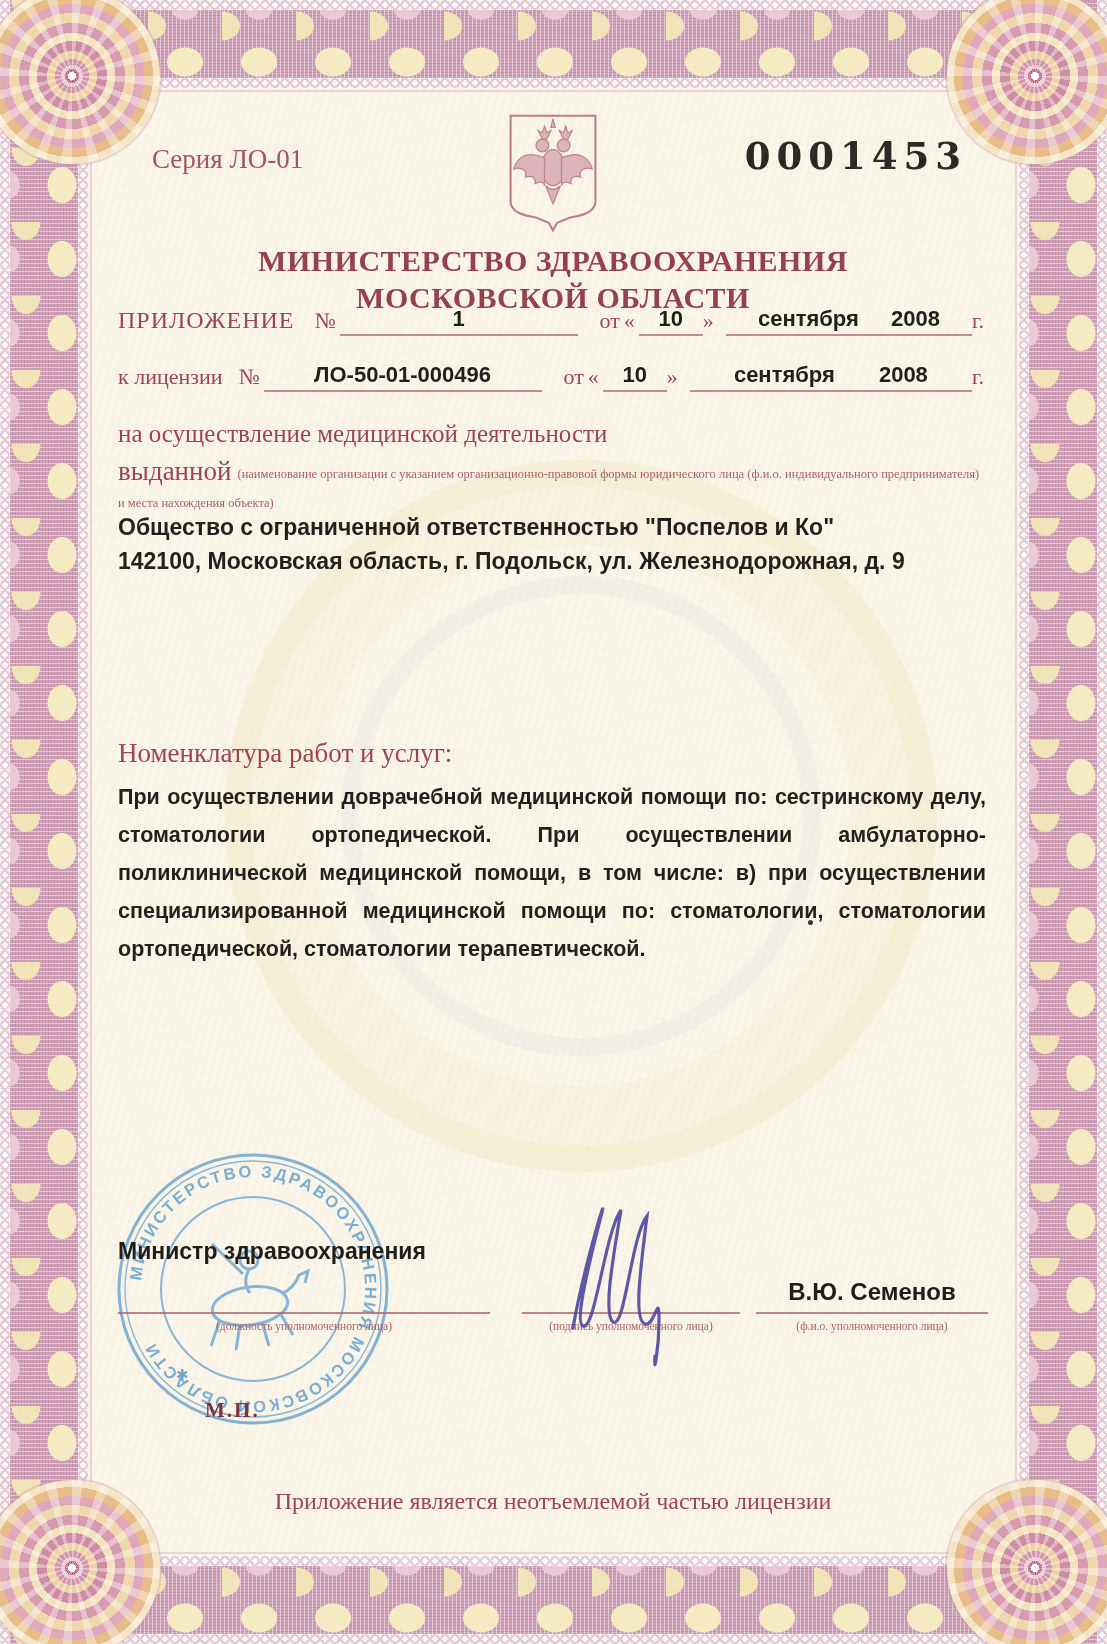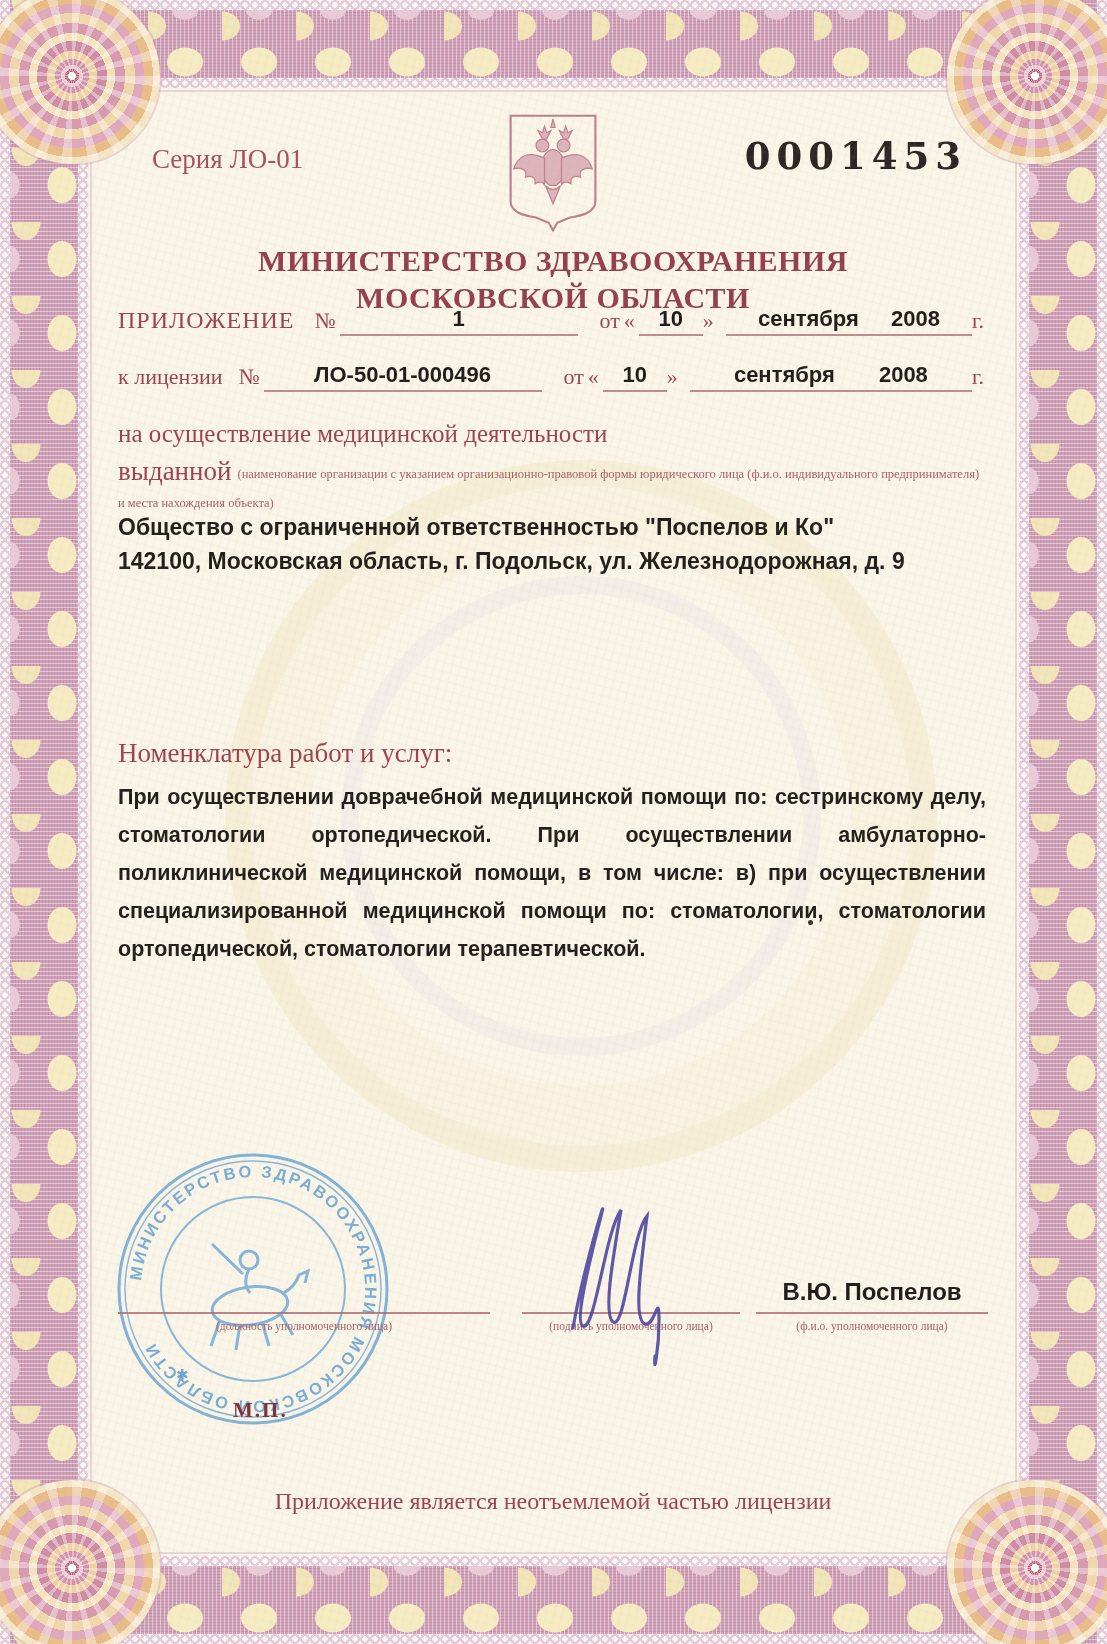--- a/index.html
+++ b/index.html
@@ -99,21 +99,21 @@
   .sl3{left:756px;width:232px;top:1312px;}
   .sig-cap{position:absolute;z-index:4;color:#a8606c;font-size:11.5px;text-align:center;}
   .sc1{left:118px;width:372px;top:1320px;}
   .sc2{left:522px;width:218px;top:1320px;}
   .sc3{left:756px;width:232px;top:1320px;}
   .sig-name{position:absolute;left:756px;width:232px;top:1278px;text-align:center;z-index:6;
     font-family:"Liberation Sans",sans-serif;font-weight:bold;color:#201e1c;font-size:24px;}
   .autograph{position:absolute;left:555px;top:1170px;z-index:6;}
   .stamp{position:absolute;left:112px;top:1148px;z-index:3;opacity:.92;}
   .mp{position:absolute;left:205px;top:1398px;z-index:6;font-size:21px;font-weight:bold;
-    color:#7e3440;letter-spacing:2px;margin-left:28px;}
+    color:#7e3440;letter-spacing:2px;}
   .footer{position:absolute;left:118px;top:1488px;width:870px;text-align:center;z-index:4;
     font-size:24px;color:#9c4350;}
 </style>
 </head>
 <body>
 
 <div class="page">
 
   <div class="strip h top"></div>
   <div class="strip h bottom"></div>
@@ -217,30 +217,31 @@
         <path d="M108,172 l-9,26 M128,176 l-4,26 M150,174 l7,24 M168,165 l13,22"></path>
         <path d="M170,146 q13,-7 17,-19 l9,-4 -3,12"></path>
         <circle cx="137" cy="112" r="9"></circle>
         <path d="M137,121 q-7,14 1,24"></path>
         <path d="M131,126 L100,96"></path>
       </g>
     </svg>
   </div>
   <div class="mp">М.П.</div>
 
+  <div class="sig-pos sp1">Министр здравоохранения</div>
 
   <div class="sig-line sl1"></div>
   <div class="sig-line sl2"></div>
   <div class="sig-line sl3"></div>
 
   <div class="sig-cap sc1">(должность уполномоченного лица)</div>
   <div class="sig-cap sc2">(подпись уполномоченного лица)</div>
   <div class="sig-cap sc3">(ф.и.о. уполномоченного лица)</div>
 
-  <div class="sig-name">В.Ю. Поспелов</div>
+  <div class="sig-name">В.Ю. Семенов</div>
 
   <div class="autograph">
     <svg width="150" height="210" viewBox="0 0 150 210">
       <path d="M18,158 C28,100 52,22 47,42 C38,78 18,152 28,156 C40,161 50,62 66,40
                C58,88 48,144 58,152 C70,160 76,66 92,46 C86,96 78,150 90,154
                C100,157 104,120 104,150 C104,180 98,210 100,186" fill="none" stroke="#4f47a0" stroke-width="3.2" stroke-linecap="round" opacity=".9"></path>
     </svg>
   </div>
 
   <div class="footer">Приложение является неотъемлемой частью лицензии</div>

